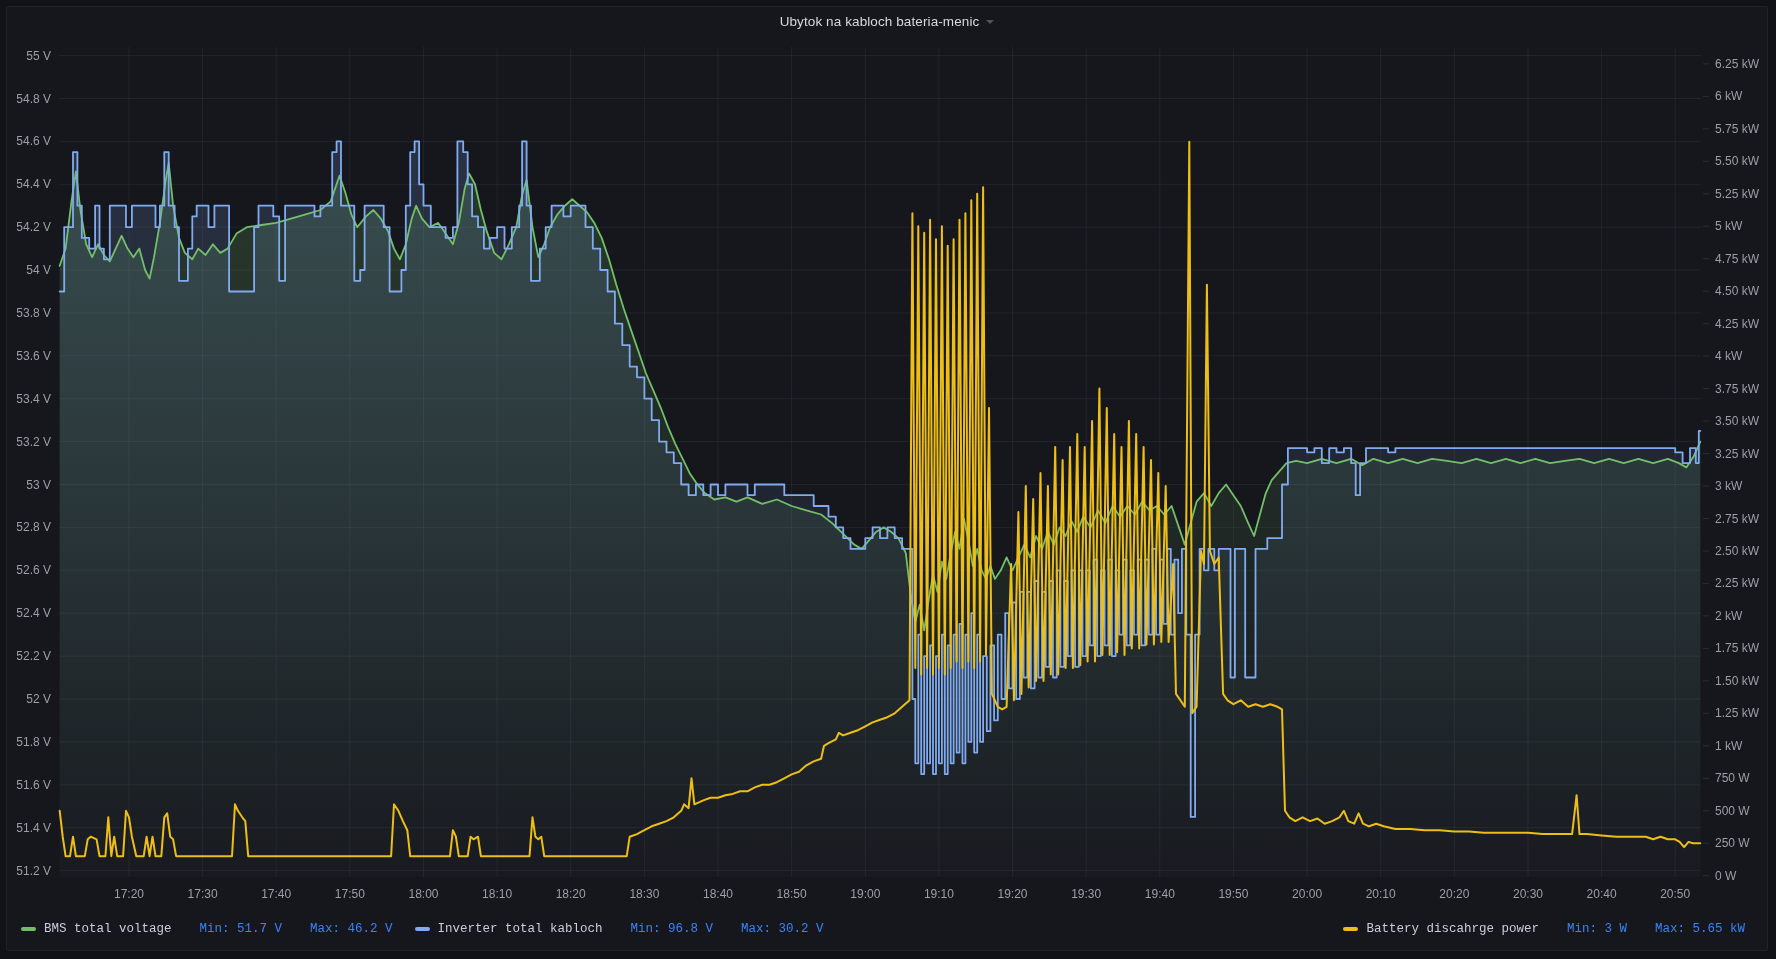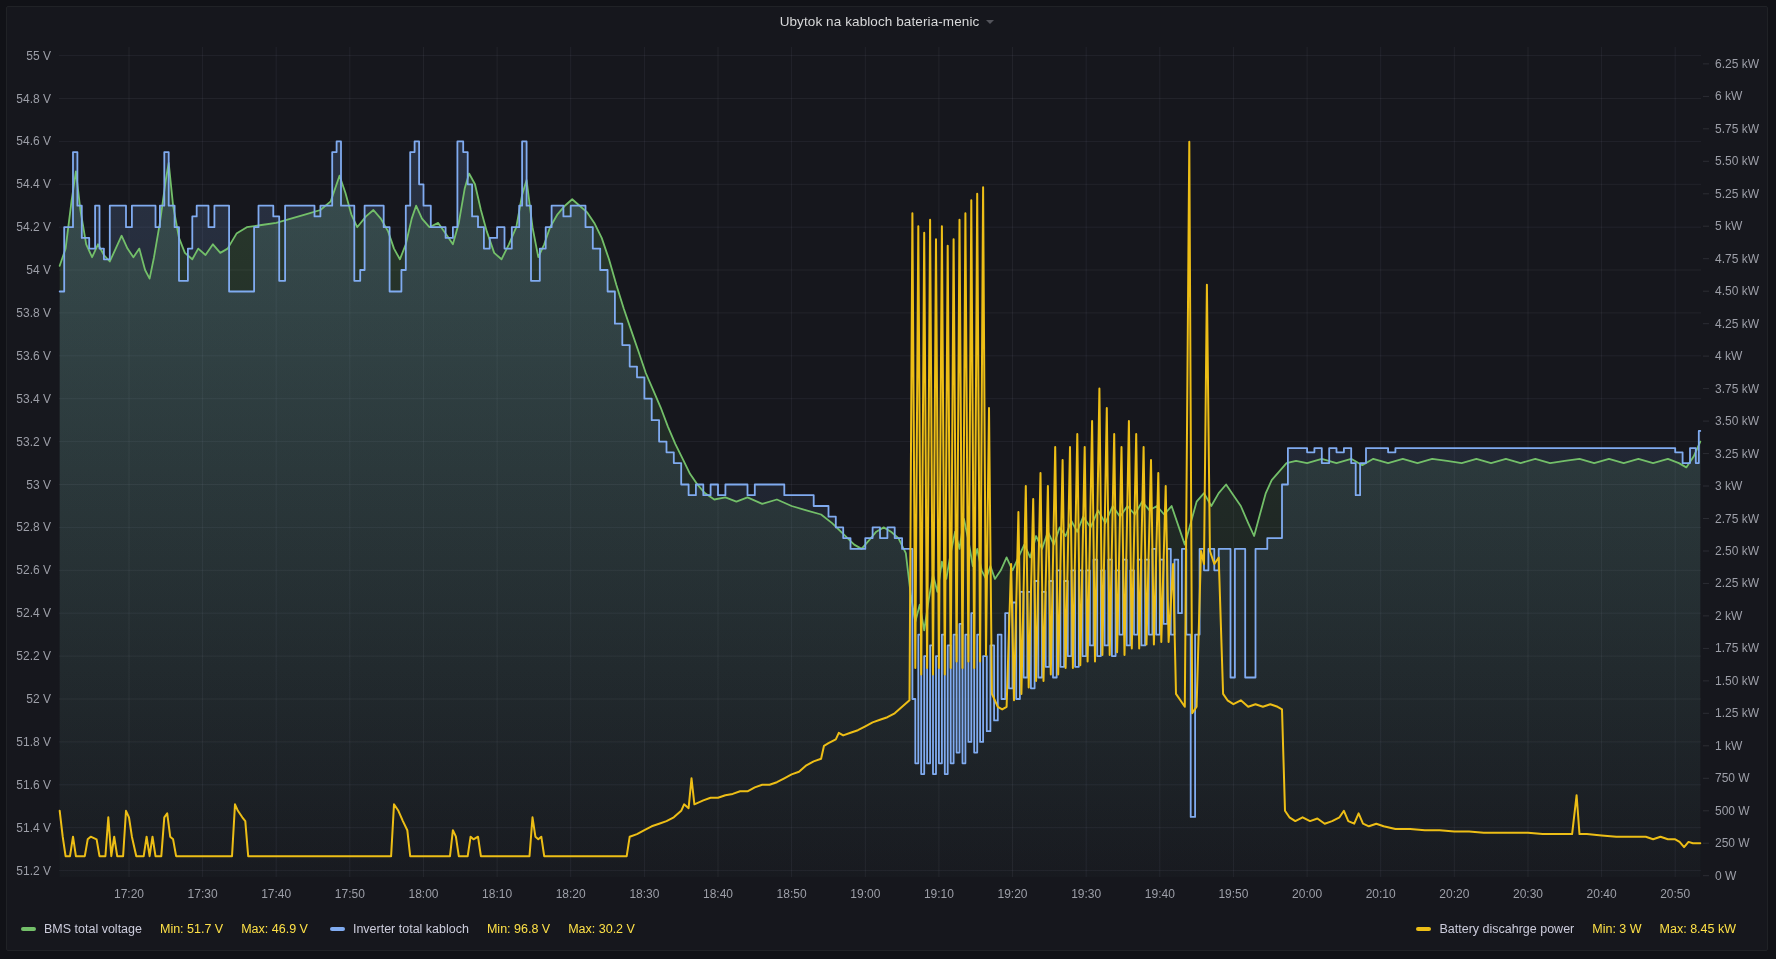--- a/index.html
+++ b/index.html
@@ -5,26 +5,26 @@
   html,body{margin:0;padding:0;background:#111217;width:1776px;height:959px;overflow:hidden;
     font-family:"Liberation Sans",sans-serif;}
   #panel{position:relative;margin:6px;width:1762px;height:945px;background:#16171D;
     border:1px solid #202226;border-radius:2px;box-sizing:border-box;}
   #panel-title{position:absolute;top:0;left:0;width:100%;height:30px;line-height:30px;
     text-align:center;color:#D8D9DA;font-size:13.5px;font-weight:500;letter-spacing:.1px;cursor:pointer;z-index:2;}
   #panel-title .caret{display:inline-block;margin-left:7px;width:0;height:0;border-left:4px solid transparent;
     border-right:4px solid transparent;border-top:4px solid #9DA0A8;opacity:.45;vertical-align:middle;}
   svg{display:block}
   svg text{font-family:"Liberation Sans",sans-serif;font-size:12px;fill:#9D9FA8}
-  #legend{position:absolute;left:0;right:17px;bottom:0;height:37px;display:flex;
-    justify-content:space-between;padding:0 14px 6px 14px;box-sizing:border-box;font-size:12.5px;color:#CCCCDC;}
+  #legend{position:absolute;left:0;right:8px;bottom:0;height:37px;display:flex;
+    justify-content:space-between;padding:0 14px 6px 14px;box-sizing:border-box;font-size:12.5px;color:#CCCCDC;font-family:Liberation Mono, monospace;}
   .lgroup{display:flex;align-items:center;gap:22px}
   .litem{display:flex;align-items:center;gap:8px;cursor:pointer;white-space:nowrap}
   .swatch{width:15px;height:4px;border-radius:2px;flex:0 0 auto}
-  .lstat{margin-left:10px;color:#fde047}
+  .lstat{margin-left:20px;color:#3b82f6}
 </style>
 </head>
 <body>
 
 <div id="panel">
   <div id="panel-title">
     <span>Ubytok na kabloch bateria-menic</span><span class="caret"></span>
   </div>
   <svg id="chart" width="1760" height="908" viewBox="0 0 1760 908">
       <defs>
@@ -188,31 +188,31 @@
       <path d="M52.7,258.8L58.6,241.6L64.5,194.4L68.9,164.4L73.4,203L79.2,237.3L85.1,250.2L91,237.3L96.9,248L102.8,254.5L108.7,241.6L114.6,228.7L120.5,241.6L126.4,250.2L132.3,241.6L138.1,263L142.6,271.6L147,250.2L152.9,215.9L158.8,173L161.7,155.8L166.1,198.7L172,230.9L177.9,245.9L185.3,252.3L191.2,241.6L198.5,248L205.9,237.3L213.3,245.9L220.6,241.6L229.5,226.6L239.8,220.2L254.5,218L269.2,215.9L283.9,211.6L298.7,207.3L313.4,203L323.7,194.4L332.5,168.7L338.4,185.8L344.3,207.3L350.2,220.2L359,209.4L366.4,203L373.8,211.6L381.1,224.4L387,241.6L392.9,252.3L398.8,237.3L404.7,211.6L409.1,198.7L415,211.6L422.4,220.2L431.2,215.9L438.6,226.6L445.9,237.3L451.8,215.9L457.7,181.6L462.1,166.5L468,177.3L473.9,203L479.8,224.4L487.2,245.9L494.5,252.3L501.9,237.3L509.3,220.2L515.1,188L519.6,173L525.5,220.2L531.3,250.2L537.2,237.3L543.1,220.2L550.5,207.3L557.9,198.7L565.2,192.3L572.6,198.7L579.9,205.1L587.3,215.9L594.7,230.9L602,252.3L609.4,278.1L616.8,301.7L624.1,323.1L631.5,344.5L638.8,366L646.2,383.2L653.6,400.3L660.9,419.6L668.3,436.8L675.7,451.8L683,466.8L690.4,477.5L697.8,486.1L707.3,492.5L718.4,490.4L729.4,494.7L740.5,490.4L755.2,496.8L769.9,492.5L784.6,499L799.4,503.3L814.1,507.5L825.1,516.1L836.2,526.8L847.2,537.6L854.6,541.9L862,533.3L869.3,524.7L876.7,520.4L884,524.7L891.4,531.1L898.8,546.1L903.9,589L908.3,614.8L912.8,597.6L917.2,623.4L921.6,593.3L926,567.6L930.4,584.8L934.9,554.7L939.3,571.9L943.7,546.1L948.1,524.7L952.5,541.9L956.9,511.8L961.4,533.3L965.8,559L970.2,541.9L974.6,563.3L979,571.9L983.4,559L987.9,571.9L993.8,563.3L999.6,550.4L1005.5,563.3L1011.4,550.4L1017.3,537.6L1023.2,550.4L1029.1,529L1035,541.9L1040.9,524.7L1046.8,537.6L1052.7,520.4L1058.6,529L1064.4,514L1070.3,524.7L1076.2,509.7L1083.6,520.4L1091,503.3L1098.3,516.1L1105.7,499L1113,509.7L1120.4,499L1127.8,507.5L1135.1,494.7L1142.5,503.3L1149.9,499L1157.2,507.5L1164.6,499L1171.9,520.4L1177.8,537.6L1183.7,516.1L1189.6,494.7L1197,486.1L1204.3,499L1211.7,486.1L1219.1,477.5L1226.4,488.2L1233.8,499L1241.2,516.1L1247.1,529L1252.9,507.5L1258.8,486.1L1264.7,473.2L1272.1,464.7L1279.5,456.1L1289,453.9L1300.1,456.1L1314.8,451.8L1329.5,456.1L1344.2,451.8L1355.3,458.2L1366.3,451.8L1381.1,456.1L1395.8,451.8L1410.5,456.1L1425.2,451.8L1440,453.9L1454.7,456.1L1469.4,451.8L1484.1,456.1L1498.9,451.8L1513.6,456.1L1528.3,451.8L1543.1,456.1L1557.8,453.9L1572.5,451.8L1587.2,456.1L1602,451.8L1616.7,456.1L1631.4,451.8L1646.1,456.1L1660.9,451.8L1671.9,456.1L1679.3,460.4L1686.6,449.6L1693.3,434.6" fill="none" stroke="#73BF69" stroke-width="1.8" stroke-linejoin="round" stroke-linecap="round"></path>
       <path d="M52.7,284.5H57.2V220.2H66V145.1H70.4V198.7H74.8V230.9H82.2V241.6H88.1V198.7H92.5V241.6H96.9V252.3H102.8V198.7H114.6V198.7H119V220.2H124.9V198.7H144V198.7H148.5V220.2H152.9V198.7H157.3V145.1H161.7V198.7H167.6V220.2H172V273.8H180.9V241.6H185.3V209.4H189.7V198.7H201.5V220.2H207.4V198.7H222.1V284.5H247.1V220.2H251.5V198.7H266.3V209.4H272.2V273.8H278.1V198.7H307.5V209.4H313.4V198.7H325.2V145.1H329.6V134.4H334V198.7H347.3V273.8H353.2V263H357.6V198.7H376.7V220.2H382.6V284.5H394.4V263H398.8V198.7H403.2V145.1H407.6V134.4H412.1V177.3H416.5V198.7H423.8V220.2H438.6V230.9H445.9V220.2H450.4V134.4H456.2V145.1H460.7V177.3H465.1V209.4H471V220.2H476.9V241.6H482.7V230.9H490.1V220.2H497.5V241.6H504.8V220.2H512.2V198.7H515.1V134.4H519.6V198.7H524V273.8H532.8V241.6H538.7V220.2H544.6V198.7H556.4V209.4H563.7V198.7H578.5V220.2H585.8V241.6H593.2V263H600.6V284.5H607.9V316.7H615.3V338.1H622.7V359.6H630V370.3H637.4V391.7H644.7V413.2H652.1V434.6H659.5V445.3H666.8V456.1H674.2V477.5H681.6V488.2H688.9V477.5H696.3V488.2H703.6V477.5H711V488.2H718.4V477.5H733.1V477.5H740.5V488.2H747.8V477.5H777.3V488.2H792V488.2H806.7V499H821.5V509.7H828.8V520.4H836.2V531.1H843.5V541.9H858.3V531.1H865.6V520.4H873V531.1H880.4V520.4H887.7V531.1H895.1V541.9H905.4V692H908.3V756.3H911.3V627.6H914.2V767.1H917.2V649.1H920.1V756.3H923.1V638.4H926V767.1H929V649.1H931.9V756.3H934.9V627.6H937.8V767.1H940.7V638.4H943.7V756.3H946.6V627.6H949.6V745.6H952.5V616.9H955.5V756.3H958.4V627.6H961.4V734.9H964.3V606.2H967.2V745.6H970.2V627.6H973.1V734.9H976.1V649.1H979.8V724.2H983.4V638.4H987.1V713.4H990.8V627.6H994.5V692H998.2V606.2H1001.9V681.3H1005.5V595.5H1009.2V692H1012.9V584.8H1016.6V670.5H1020.3V584.8H1023.9V681.3H1027.6V574H1031.3V670.5H1035V584.8H1038.7V659.8H1042.4V574H1046V670.5H1049.7V563.3H1053.4V659.8H1057.1V574H1060.8V649.1H1064.4V563.3H1068.1V659.8H1071.8V563.3H1075.5V649.1H1079.2V563.3H1082.9V638.4H1086.5V552.6H1090.2V649.1H1093.9V563.3H1097.6V638.4H1101.3V552.6H1104.9V649.1H1108.6V563.3H1112.3V627.6H1116V552.6H1119.7V638.4H1123.3V563.3H1127V627.6H1130.7V552.6H1134.4V638.4H1138.1V552.6H1141.8V627.6H1145.4V541.9H1149.1V627.6H1152.8V552.6H1156.5V616.9H1160.2V541.9H1163.8V627.6H1167.5V552.6H1171.2V606.2H1174.9V541.9H1179.3V627.6H1183.7V809.9H1188.1V627.6H1192.6V541.9H1197V563.3H1201.4V541.9H1207.3V563.3H1211.7V541.9H1223.5V670.5H1227.9V541.9H1238.2V670.5H1248.5V541.9H1260.3V531.1H1275V477.5H1280.9V441.1H1300.1V445.3H1307.4V441.1H1314.8V456.1H1322.2V441.1H1329.5V445.3H1336.9V441.1H1344.2V456.1H1348.7V488.2H1353.1V456.1H1359V441.1H1381.1V445.3H1388.4V441.1H1668.2V445.3H1675.6V456.1H1683V441.1H1688.8V456.1H1691.8V423.9H1693.3V423.9" fill="none" stroke="#80ABF0" stroke-width="1.8" stroke-linejoin="round" stroke-linecap="round"></path>
       <path d="M52.7,803.8L55.7,829.7L58.6,849.2L63,849.2L66,829.7L68.9,849.2L77.8,849.2L80.7,832.3L83.7,829.7L89.6,832.3L92.5,849.2L98.4,849.2L101.3,810.3L104.3,849.2L107.2,829.7L110.2,849.2L116.1,849.2L119,803.8L122,810.3L124.9,829.7L129.3,849.2L136.7,849.2L139.6,829.7L142.6,849.2L145.5,829.7L148.5,849.2L154.3,849.2L157.3,810.3L160.2,806.4L163.2,829.7L166.1,832.3L169.1,849.2L225,849.2L228,797.3L230.9,803.8L235.3,810.3L238.3,814.1L241.2,849.2L384.1,849.2L387,797.3L391.4,803.8L395.9,814.1L400.3,823.2L403.2,849.2L443,849.2L445.9,823.2L448.9,829.7L451.8,849.2L460.7,849.2L463.6,829.7L466.5,832.3L471,829.7L473.9,849.2L522.5,849.2L525.5,810.3L528.4,829.7L531.3,832.3L534.3,829.7L537.2,849.2L619.7,849.2L622.7,829.7L630,827.1L637.4,823.2L644.7,819.3L652.1,816.7L659.5,814.1L666.8,810.3L674.2,803.8L677.1,797.3L681.6,801.2L684.5,771.3L687.4,797.3L696.3,793.4L703.6,790.8L711,790.8L718.4,788.2L725.7,786.9L733.1,784.3L740.5,784.3L747.8,780.4L755.2,777.8L762.6,777.8L769.9,775.2L777.3,771.3L784.6,767.4L792,764.8L799.4,758.3L806.7,754.4L814.1,751.8L817,738.8L821.5,736.2L828.8,732.3L831.8,725.8L836.2,728.4L843.5,725.8L850.9,723.2L858.3,719.3L865.6,715.4L873,712.8L880.4,710.2L887.7,706.3L895.1,699.8L902.5,693.3L905.4,206.3L908.3,660.9L911.3,219.2L914.2,667.4L917.2,225.7L920.1,660.9L923.1,212.8L926,667.4L929,232.2L931.9,660.9L934.9,219.2L937.8,667.4L940.7,238.7L943.7,660.9L946.6,232.2L949.6,654.4L952.5,212.8L955.5,660.9L958.4,206.3L961.4,654.4L964.3,193.3L967.2,660.9L970.2,186.8L973.1,654.4L976.1,180.3L979,647.9L982,401.1L984.9,686.9L987.9,693.3L990.8,699.8L995.2,702.4L999.6,699.8L1004.1,557L1007,693.3L1011.4,505L1014.4,686.9L1018.8,479L1021.7,680.4L1026.2,492L1029.1,673.9L1033.5,466L1036.5,673.9L1040.9,479L1043.8,667.4L1048.2,440.1L1051.2,667.4L1055.6,453.1L1058.6,660.9L1063,440.1L1065.9,660.9L1070.3,427.1L1073.3,658.3L1077.7,440.1L1080.6,654.4L1085.1,414.1L1088,654.4L1092.4,381.6L1095.4,647.9L1099.8,401.1L1102.7,647.9L1107.2,427.1L1110.1,645.3L1114.5,440.1L1117.5,647.9L1121.9,414.1L1124.8,641.4L1129.2,427.1L1132.2,641.4L1136.6,440.1L1139.5,637.5L1144,453.1L1146.9,637.5L1151.3,466L1154.3,634.9L1158.7,479L1161.6,634.9L1166.1,557L1169,686.9L1173.4,693.3L1177.8,699.8L1182.3,134.8L1185.2,706.3L1189.6,699.8L1194,544L1197,557L1199.9,277.7L1202.9,544L1207.3,557L1211.7,550.5L1216.1,686.9L1220.5,693.3L1226.4,697.2L1233.8,693.3L1241.2,699.8L1248.5,697.2L1255.9,699.8L1263.3,697.2L1270.6,699.8L1275,702.4L1278,803.8L1282.4,810.3L1288.3,814.1L1295.6,810.3L1303,814.1L1310.4,811.5L1317.7,816.7L1325.1,814.1L1332.5,810.3L1336.9,803.8L1341.3,814.1L1347.2,816.7L1351.6,806.4L1356,816.7L1361.9,819.3L1369.3,816.7L1376.6,819.3L1388.4,821.9L1403.2,821.9L1417.9,823.2L1432.6,823.2L1447.3,824.5L1462.1,824.5L1476.8,825.8L1491.5,825.8L1506.2,825.8L1521,825.8L1535.7,827.1L1550.4,827.1L1565.1,827.1L1569.6,788.2L1572.5,827.1L1579.9,827.1L1594.6,828.4L1609.3,829.7L1624,829.7L1638.8,829.7L1646.1,832.3L1653.5,829.7L1660.9,832.3L1668.2,832.3L1672.6,834.9L1677.1,840.1L1681.5,834.9L1685.9,836.2L1693.3,836.2" fill="none" stroke="#EDBE16" stroke-width="2" stroke-linejoin="round" stroke-linecap="round"></path>
     </svg>
   <div id="legend">
     <div class="lgroup">
       <div class="litem">
         <span class="swatch" style="background: rgb(115, 191, 105);"></span>
         <span>BMS total voltage</span>
         <span class="lstat">Min: 51.7 V</span>
-        <span class="lstat">Max: 46.9 V</span>
+        <span class="lstat">Max: 46.2 V</span>
       </div>
       <div class="litem">
         <span class="swatch" style="background: rgb(128, 171, 240);"></span>
         <span>Inverter total kabloch</span>
         <span class="lstat">Min: 96.8 V</span>
         <span class="lstat">Max: 30.2 V</span>
       </div>
     </div>
     <div class="lgroup">
       <div class="litem">
         <span class="swatch" style="background: rgb(237, 190, 22);"></span>
         <span>Battery discahrge power</span>
         <span class="lstat">Min: 3 W</span>
-        <span class="lstat">Max: 8.45 kW</span>
+        <span class="lstat">Max: 5.65 kW</span>
       </div>
     </div>
   </div>
 </div>
 
 </body></html>

